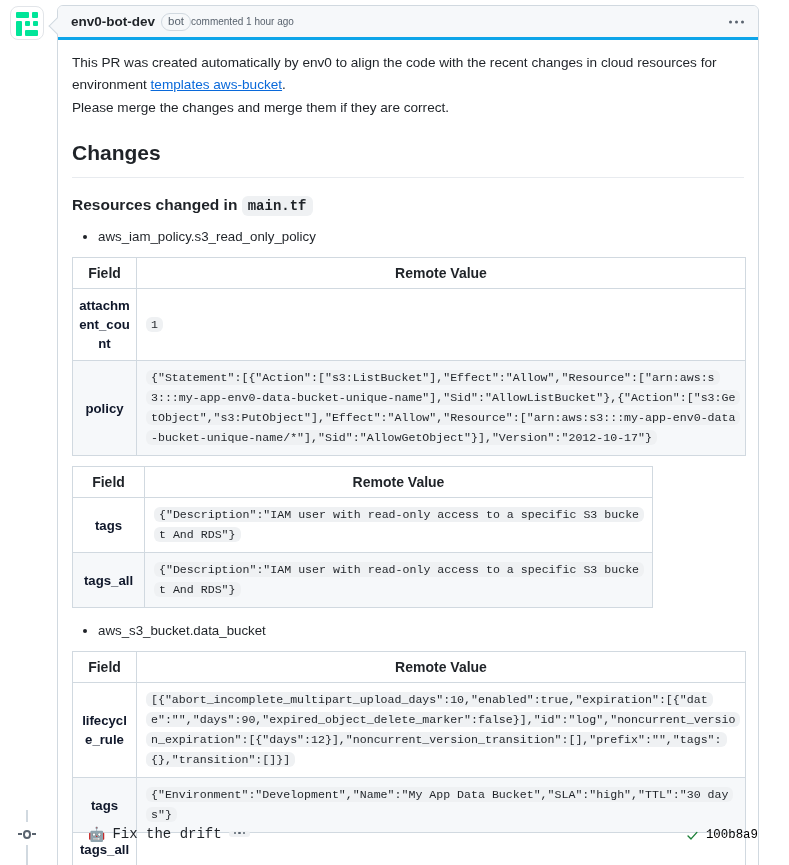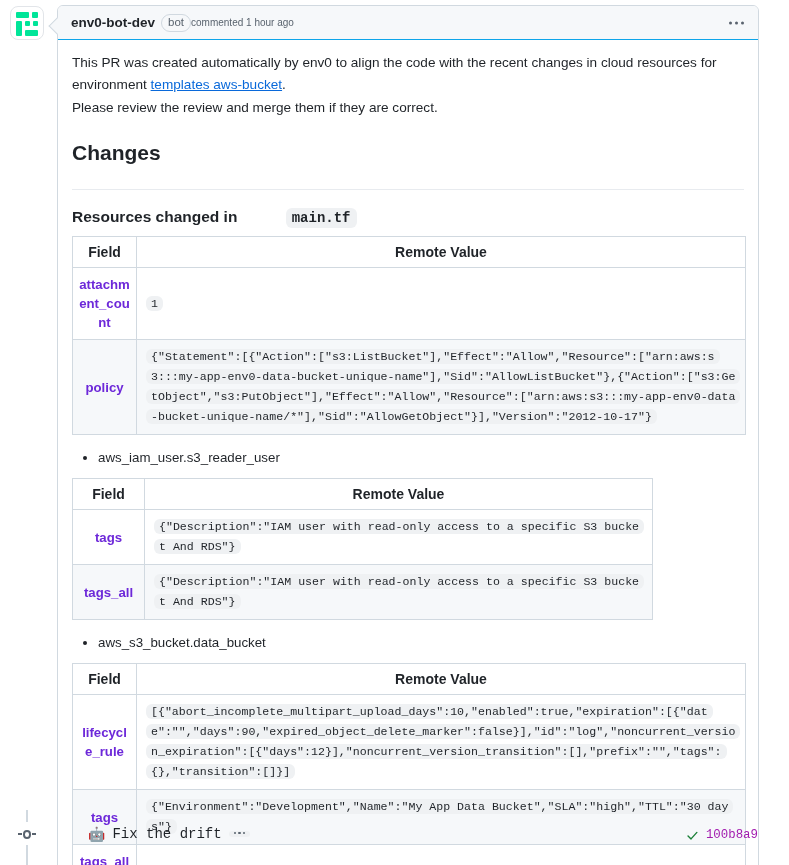--- a/index.html
+++ b/index.html
@@ -40,21 +40,21 @@
     width: 12px; height: 12px;
     background: #f6f8fa;
     border-left: 1px solid #d1d9e0;
     border-bottom: 1px solid #d1d9e0;
     transform: rotate(45deg);
   }
   .comment-header {
     position: relative;
     height: 34px;
     background: #f6f8fa;
-    border-bottom: 1px solid #0ea5e9;
+    border-bottom: 3px solid #0ea5e9;
     border-radius: 5px 5px 0 0;
     display: flex; align-items: center;
     padding: 0 12px 0 13px;
     font-size: 13px;
   }
   .author { font-weight: bold; color: #1f2328; font-size: 13.5px; }
   .bot-badge {
     margin-left: 6px;
     border: 1px solid #d1d9e0; border-radius: 20px;
     padding: 0px 6px 1px;
@@ -68,34 +68,33 @@
   .kebab i { width: 3px; height: 3px; background: #59636e; border-radius: 50%; display:block; }
 
   .comment-body { padding: 12px 14px 4px 14px; }
 
   .para { font-size: 13.6px; line-height: 22px; color: #1f2328; margin: 0; }
   .para a { color: #0969da; text-decoration: underline; }
   .para-2 { margin-top: 1px; }
 
   h2.changes {
     font-size: 21px; font-weight: bold; color: #1f2328;
-    margin: 22px 0 8px 0; padding-bottom: 24px;
+    margin: 22px 0 8px 0; padding-bottom: 12px;
     border-bottom: 1px solid #e8ebef;
   }
   h3.resources {
     font-size: 15.5px; font-weight: bold; color: #1f2328;
     margin: 18px 0 0 0;
   }
   code.inline {
     font-family: "Liberation Mono", monospace;
     font-size: 14px;
     background: #eff1f3;
     border-radius: 6px;
     padding: 2px 6px;
-    margin-left: 44px;
   }
 
   ul.res-list { margin: 13px 0 0 0; padding-left: 26px; }
   ul.res-list li {
     font-size: 13.3px; line-height: 20px; color: #1f2328;
     list-style: disc;
   }
 
   
   table.drift {
@@ -107,21 +106,21 @@
   table.drift th, table.drift td {
     border: 1px solid #d1d9e0;
     vertical-align: middle;
   }
   table.drift th {
     font-size: 14px; font-weight: bold; text-align: center;
     padding: 7px 6px; color: #1f2328; background: #fff;
   }
   table.drift td.field {
     font-size: 13.2px; font-weight: bold; text-align: center;
-    padding: 7px 6px; color: #6d28d9;
+    padding: 7px 6px; color: #0f172a;
     word-break: break-all; line-height: 19px;
   }
   table.drift td.val {
     padding: 7px 9px;
     font-family: "Liberation Mono", monospace;
     font-size: 11.6px; line-height: 20px;
     color: #1f2328;
     word-break: break-all;
   }
   table.drift tr.alt td { background: #f6f8fa; }
@@ -168,21 +167,21 @@
     display: flex; align-items: center; gap: 2px;
     cursor: pointer;
   }
   .commit-dots i { width: 2.5px; height: 2.5px; background: #59636e; border-radius: 50%; display: block; }
   .commit-status {
     position: absolute; right: 31px; top: 828px;
     display: flex; align-items: center; gap: 7px;
   }
   .sha {
     font-family: "Liberation Mono", monospace;
-    font-size: 12.4px; color: #a21caf;
+    font-size: 12.4px; color: #000000;
   }
   .robot { font-size: 14px; line-height: 1; }
 </style>
 </head>
 <body>
 
 <div class="page">
 
   <div class="avatar">
     <span class="lg bar-top"></span>
@@ -203,26 +202,29 @@
       <span class="kebab">
         <i></i>
           <i></i>
           <i></i>
       </span>
     </div>
 
     <div class="comment-body">
 
       <p class="para"><span>This PR was created automatically by env0 to align the code with the recent changes in cloud resources for environment </span><a href="#">templates aws-bucket</a><span>.</span></p>
-      <p class="para para-2">Please review the review and merge them if they are correct.</p>
+      <p class="para para-2">Please merge the changes and merge them if they are correct.</p>
 
       <h2 class="changes">Changes</h2>
 
       <h3 class="resources"><span>Resources changed in </span><code class="inline">main.tf</code></h3>
 
+      <ul class="res-list">
+        <li>aws_iam_policy.s3_read_only_policy</li>
+      </ul>
       <table class="drift" style="width:674px">
         <colgroup>
             <col class="col-field">
             <col>
           </colgroup>
         <tbody>
             <tr>
           <th>Field</th>
           <th>Remote Value</th>
         </tr>
@@ -230,23 +232,20 @@
           <td class="field">attachment_count</td>
           <td class="val"><span class="codechip">1</span></td>
         </tr>
         <tr class="alt">
           <td class="field">policy</td>
           <td class="val"><span class="codechip">{"Statement":[{"Action":["s3:ListBucket"],"Effect":"Allow","Resource":["arn:aws:s3:::my-app-env0-data-bucket-unique-name"],"Sid":"AllowListBucket"},{"Action":["s3:GetObject","s3:PutObject"],"Effect":"Allow","Resource":["arn:aws:s3:::my-app-env0-data-bucket-unique-name/*"],"Sid":"AllowGetObject"}],"Version":"2012-10-17"}</span></td>
         </tr>
       </tbody>
         </table>
 
-      <ul class="res-list">
-        <li>aws_iam_user.s3_reader_user</li>
-      </ul>
       <table class="drift" style="width:581px">
         <colgroup>
             <col class="col-field-w">
             <col>
           </colgroup>
         <tbody>
             <tr>
           <th>Field</th>
           <th>Remote Value</th>
         </tr>

